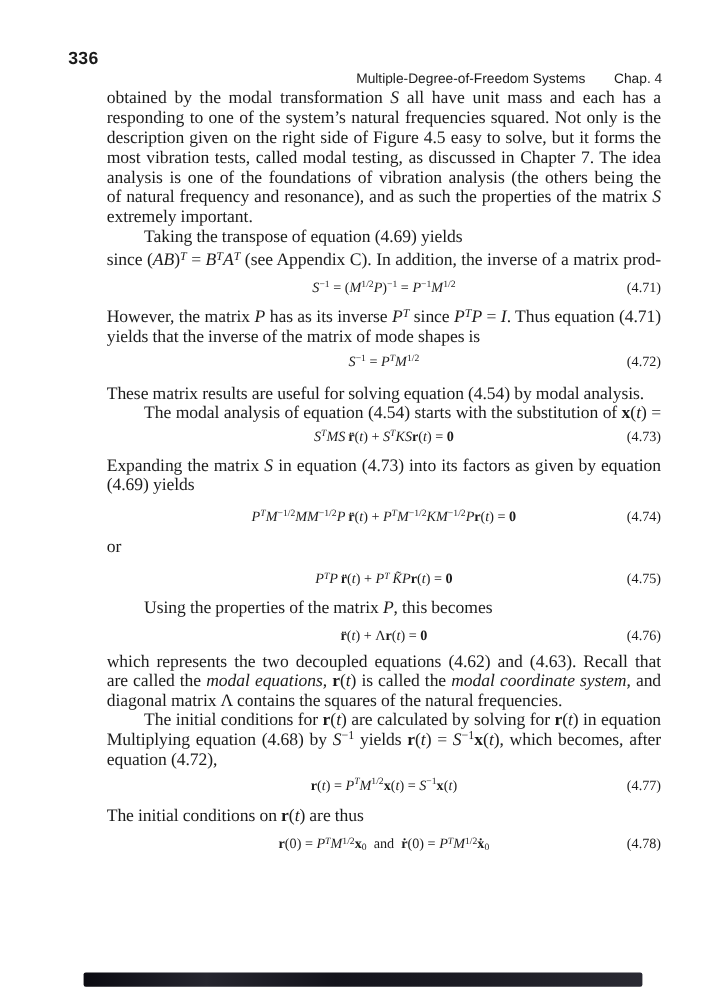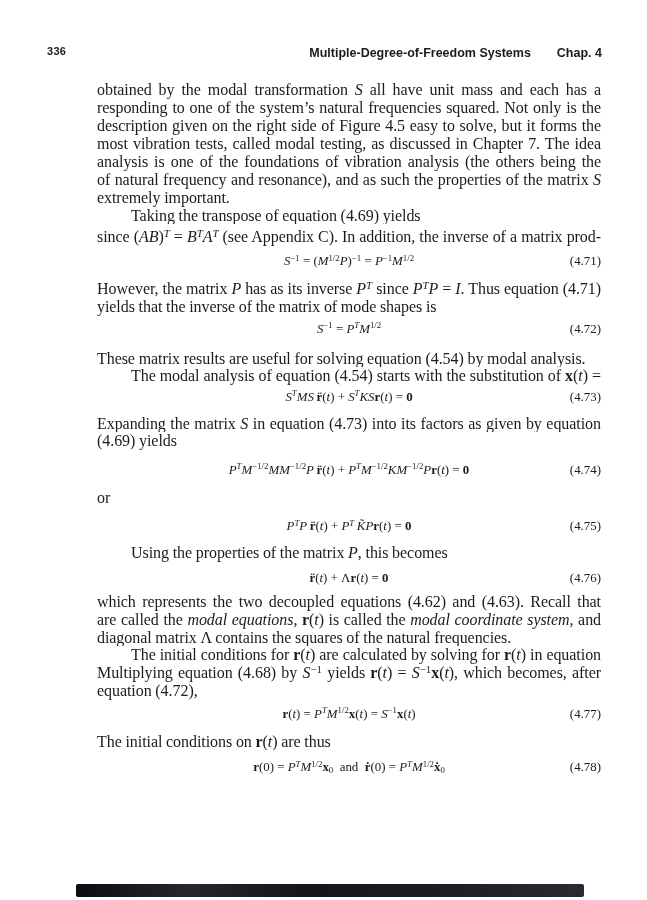--- a/index.html
+++ b/index.html
@@ -7,22 +7,22 @@
     position:relative;
     width:647px;height:900px;
     background:#ffffff;
     font-family:"Liberation Serif","DejaVu Serif",serif;
     color:#1b1b1b;
     overflow:hidden;
   }
   
   .hdr{position:absolute;left:47px;right:45px;top:45px;height:16px;
        font-family:"Liberation Sans","DejaVu Sans",sans-serif;font-size:12.5px;}
-  .hdr .pageno{position:absolute;left:0;top:0;font-weight:bold;font-size:11px;letter-spacing:.3px;}
-  .hdr .rhead{position:absolute;right:0;top:1px;white-space:nowrap;font-weight:bold;}
+  .hdr .pageno{position:absolute;left:15px;top:0;font-weight:bold;font-size:16px;letter-spacing:.3px;}
+  .hdr .rhead{position:absolute;right:0;top:19px;white-space:nowrap;}
   .hdr .rhead .chap{margin-left:26px;}
   
   .body{position:absolute;left:97px;top:81px;width:504px;}
   .tl{
     font-size:16px;line-height:17.5px;max-height:18px;overflow:hidden;
     letter-spacing:-0.06px;word-spacing:-0.2px;
   }
   .tl.j{text-align:justify;text-align-last:justify;}
   .tl.l{text-align:right;text-align-last:left;}
   .tl.ind{text-indent:34px;}

